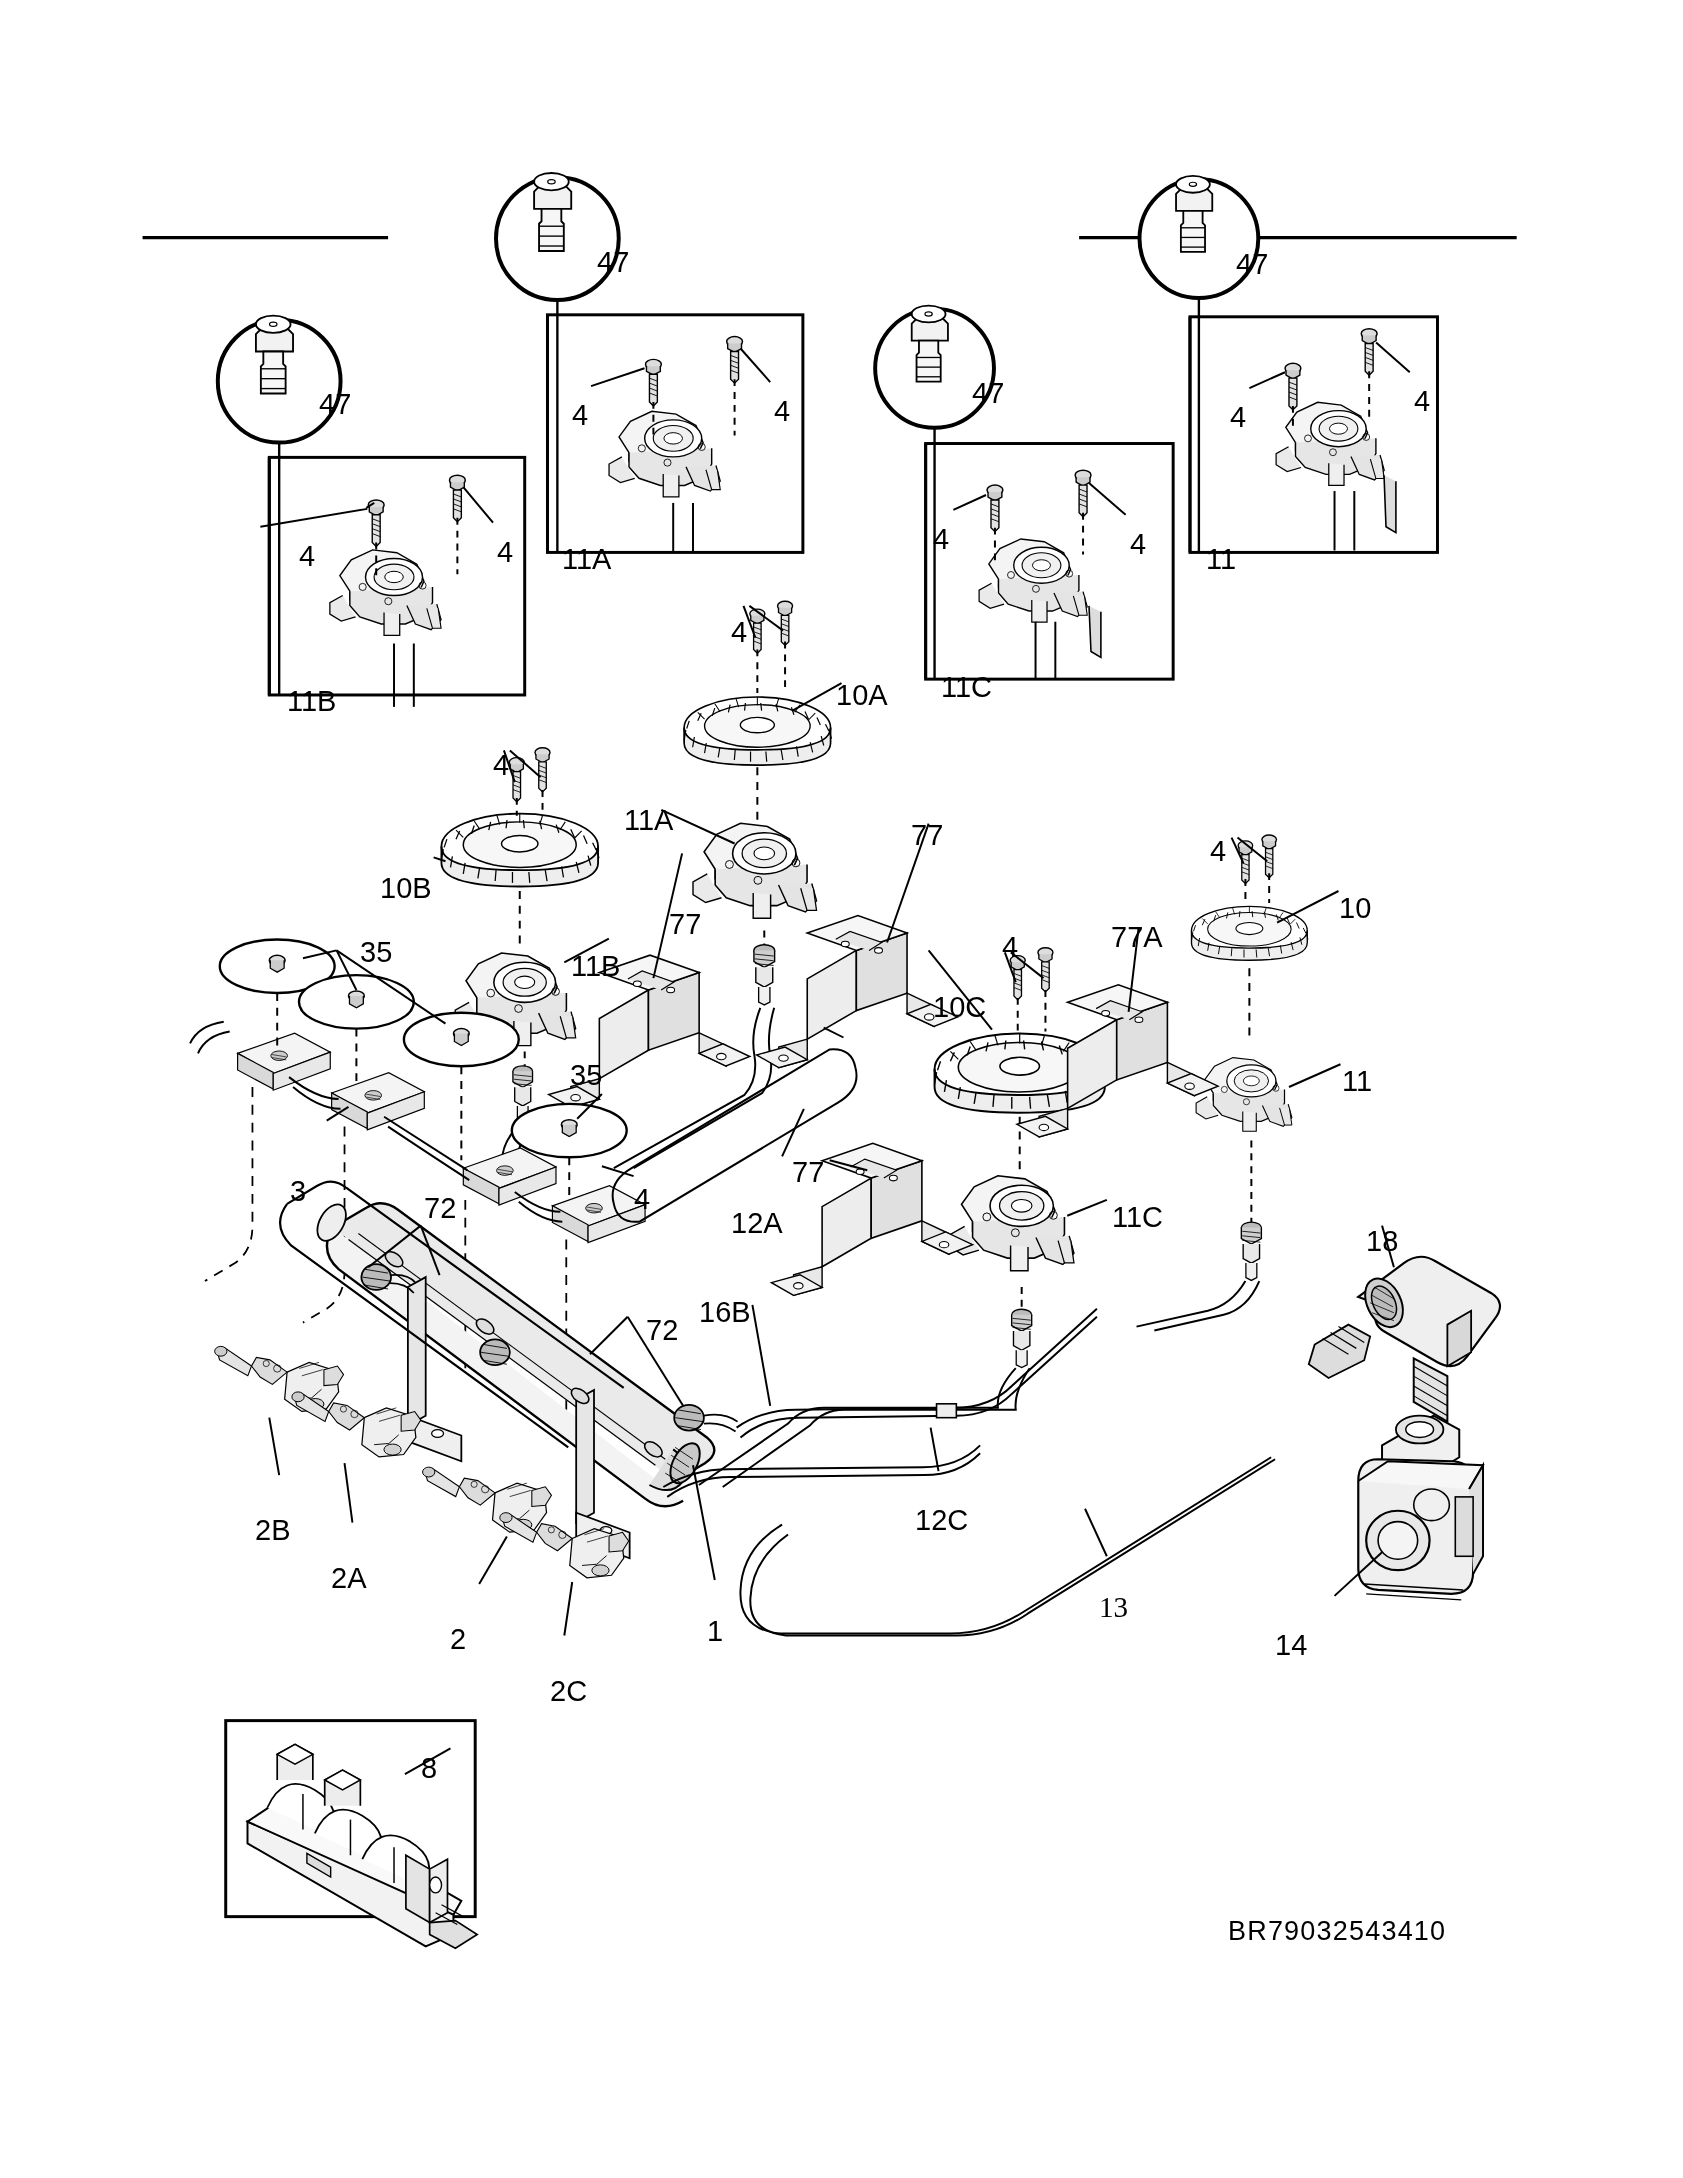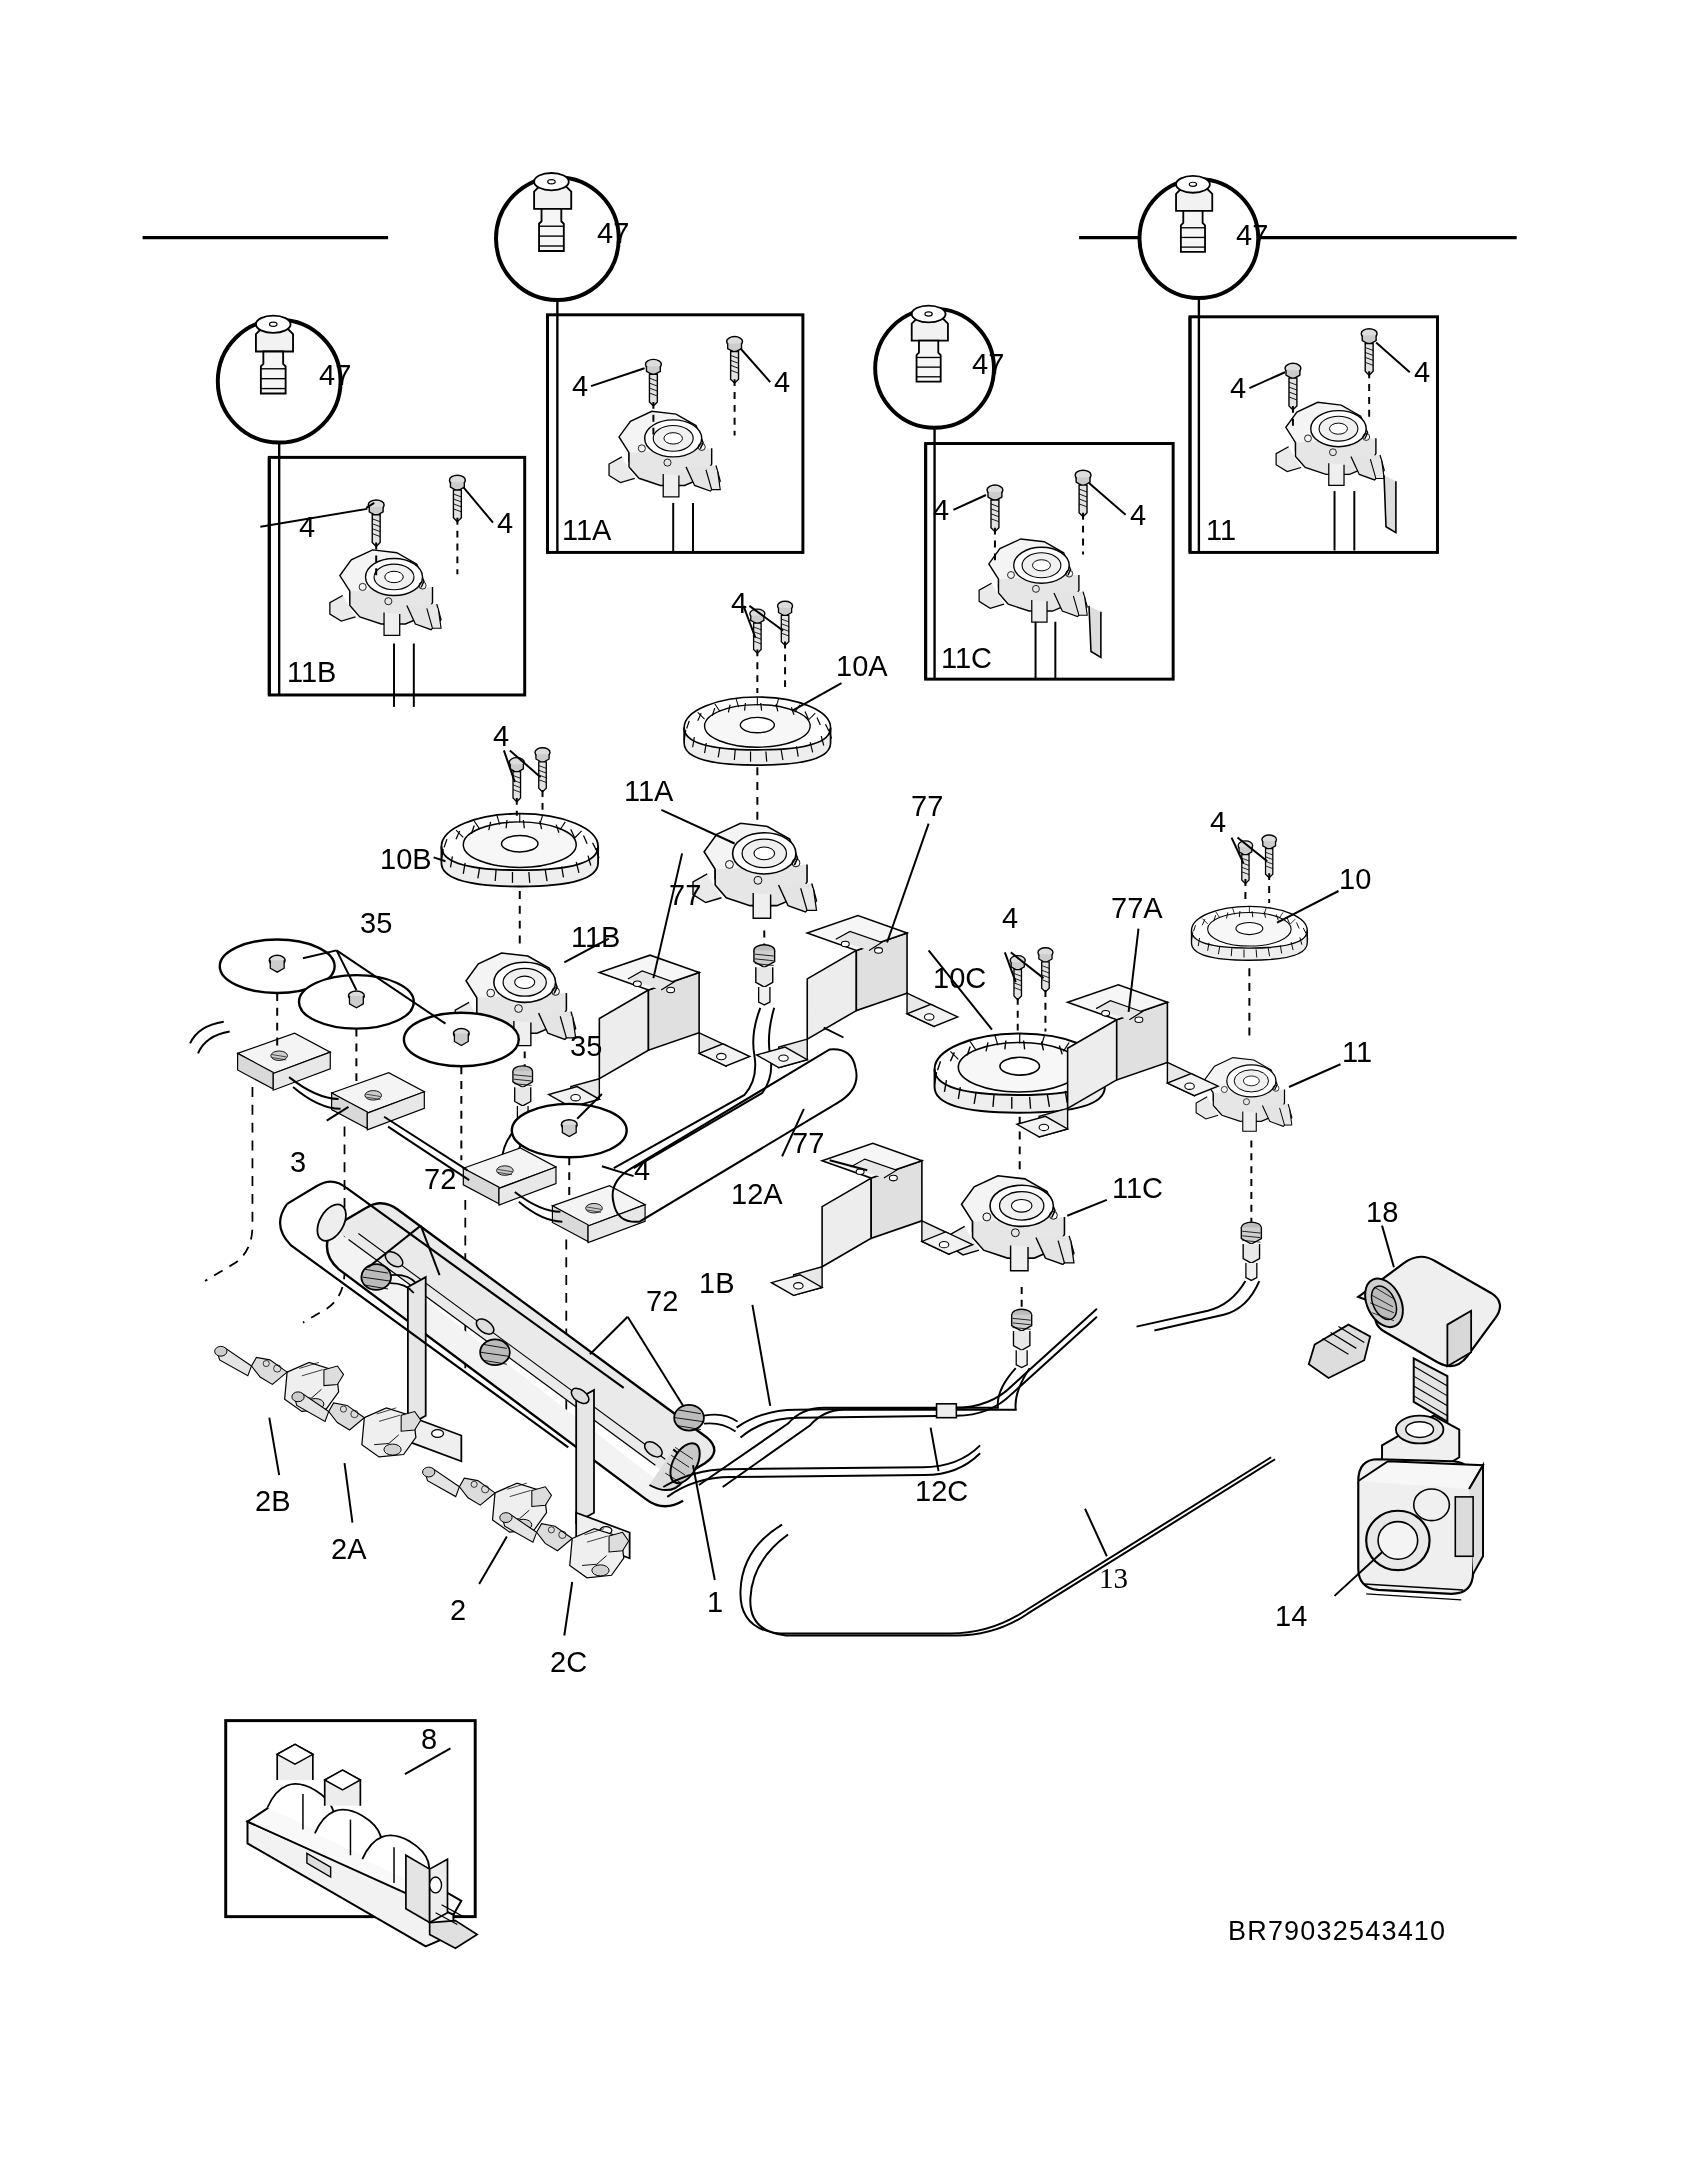--- a/index.html
+++ b/index.html
@@ -1,21 +1,21 @@
 <!DOCTYPE html>
 <html><head>
 <meta charset="utf-8">
 <style>
   html,body{margin:0;padding:0;background:#ffffff;}
   body{width:1683px;height:2178px;position:relative;overflow:hidden;
        font-family:"Liberation Sans","DejaVu Sans",sans-serif;color:#000;}
   #sheet{position:absolute;left:0;top:0;width:1683px;height:2178px;}
   svg.layer{position:absolute;left:0;top:0;width:1683px;height:2178px;overflow:visible;}
   .lbl{position:absolute;font-family:"Liberation Sans","DejaVu Sans",sans-serif;
-       font-weight:400;color:#000;white-space:nowrap;line-height:1;}
+       font-weight:400;color:#000;white-space:nowrap;line-height:1;margin-top:29px;}
   .lbl.big{font-size:29px;}
   .partnum{position:absolute;font-size:27px;letter-spacing:1.2px;
            font-family:"Liberation Sans","DejaVu Sans",sans-serif;text-align:center;}
 </style>
 </head>
 <body>
 
 <div id="sheet">
 
   <svg class="layer" viewBox="0 0 1700 2200" xmlns="http://www.w3.org/2000/svg">
@@ -688,21 +688,21 @@
   <div class="lbl big" style="left:1339px;top:865px;">10</div>
   <div class="lbl big" style="left:1342px;top:1038px;">11</div>
   <div class="lbl big" style="left:1112px;top:1174px;">11C</div>
   <div class="lbl big" style="left:360px;top:909px;">35</div>
   <div class="lbl big" style="left:570px;top:1032px;">35</div>
   <div class="lbl big" style="left:290px;top:1148px;">3</div>
   <div class="lbl big" style="left:424px;top:1165px;">72</div>
   <div class="lbl big" style="left:646px;top:1287px;">72</div>
   <div class="lbl big" style="left:634px;top:1156px;">4</div>
   <div class="lbl big" style="left:731px;top:1180px;">12A</div>
-  <div class="lbl big" style="left:699px;top:1269px;">1B</div>
+  <div class="lbl big" style="left:699px;top:1269px;">16B</div>
   <div class="lbl big" style="left:915px;top:1477px;">12C</div>
   <div class="lbl big" style="left:255px;top:1487px;">2B</div>
   <div class="lbl big" style="left:331px;top:1535px;">2A</div>
   <div class="lbl big" style="left:450px;top:1596px;">2</div>
   <div class="lbl big" style="left:550px;top:1648px;">2C</div>
   <div class="lbl big" style="left:707px;top:1588px;">1</div>
   <div class="lbl big" style="left:1099px;top:1564px;font-family:Liberation Serif, serif;">13</div>
   <div class="lbl big" style="left:1275px;top:1602px;">14</div>
   <div class="lbl big" style="left:1366px;top:1198px;">18</div>
   <div class="lbl big" style="left:421px;top:1725px;">8</div>

